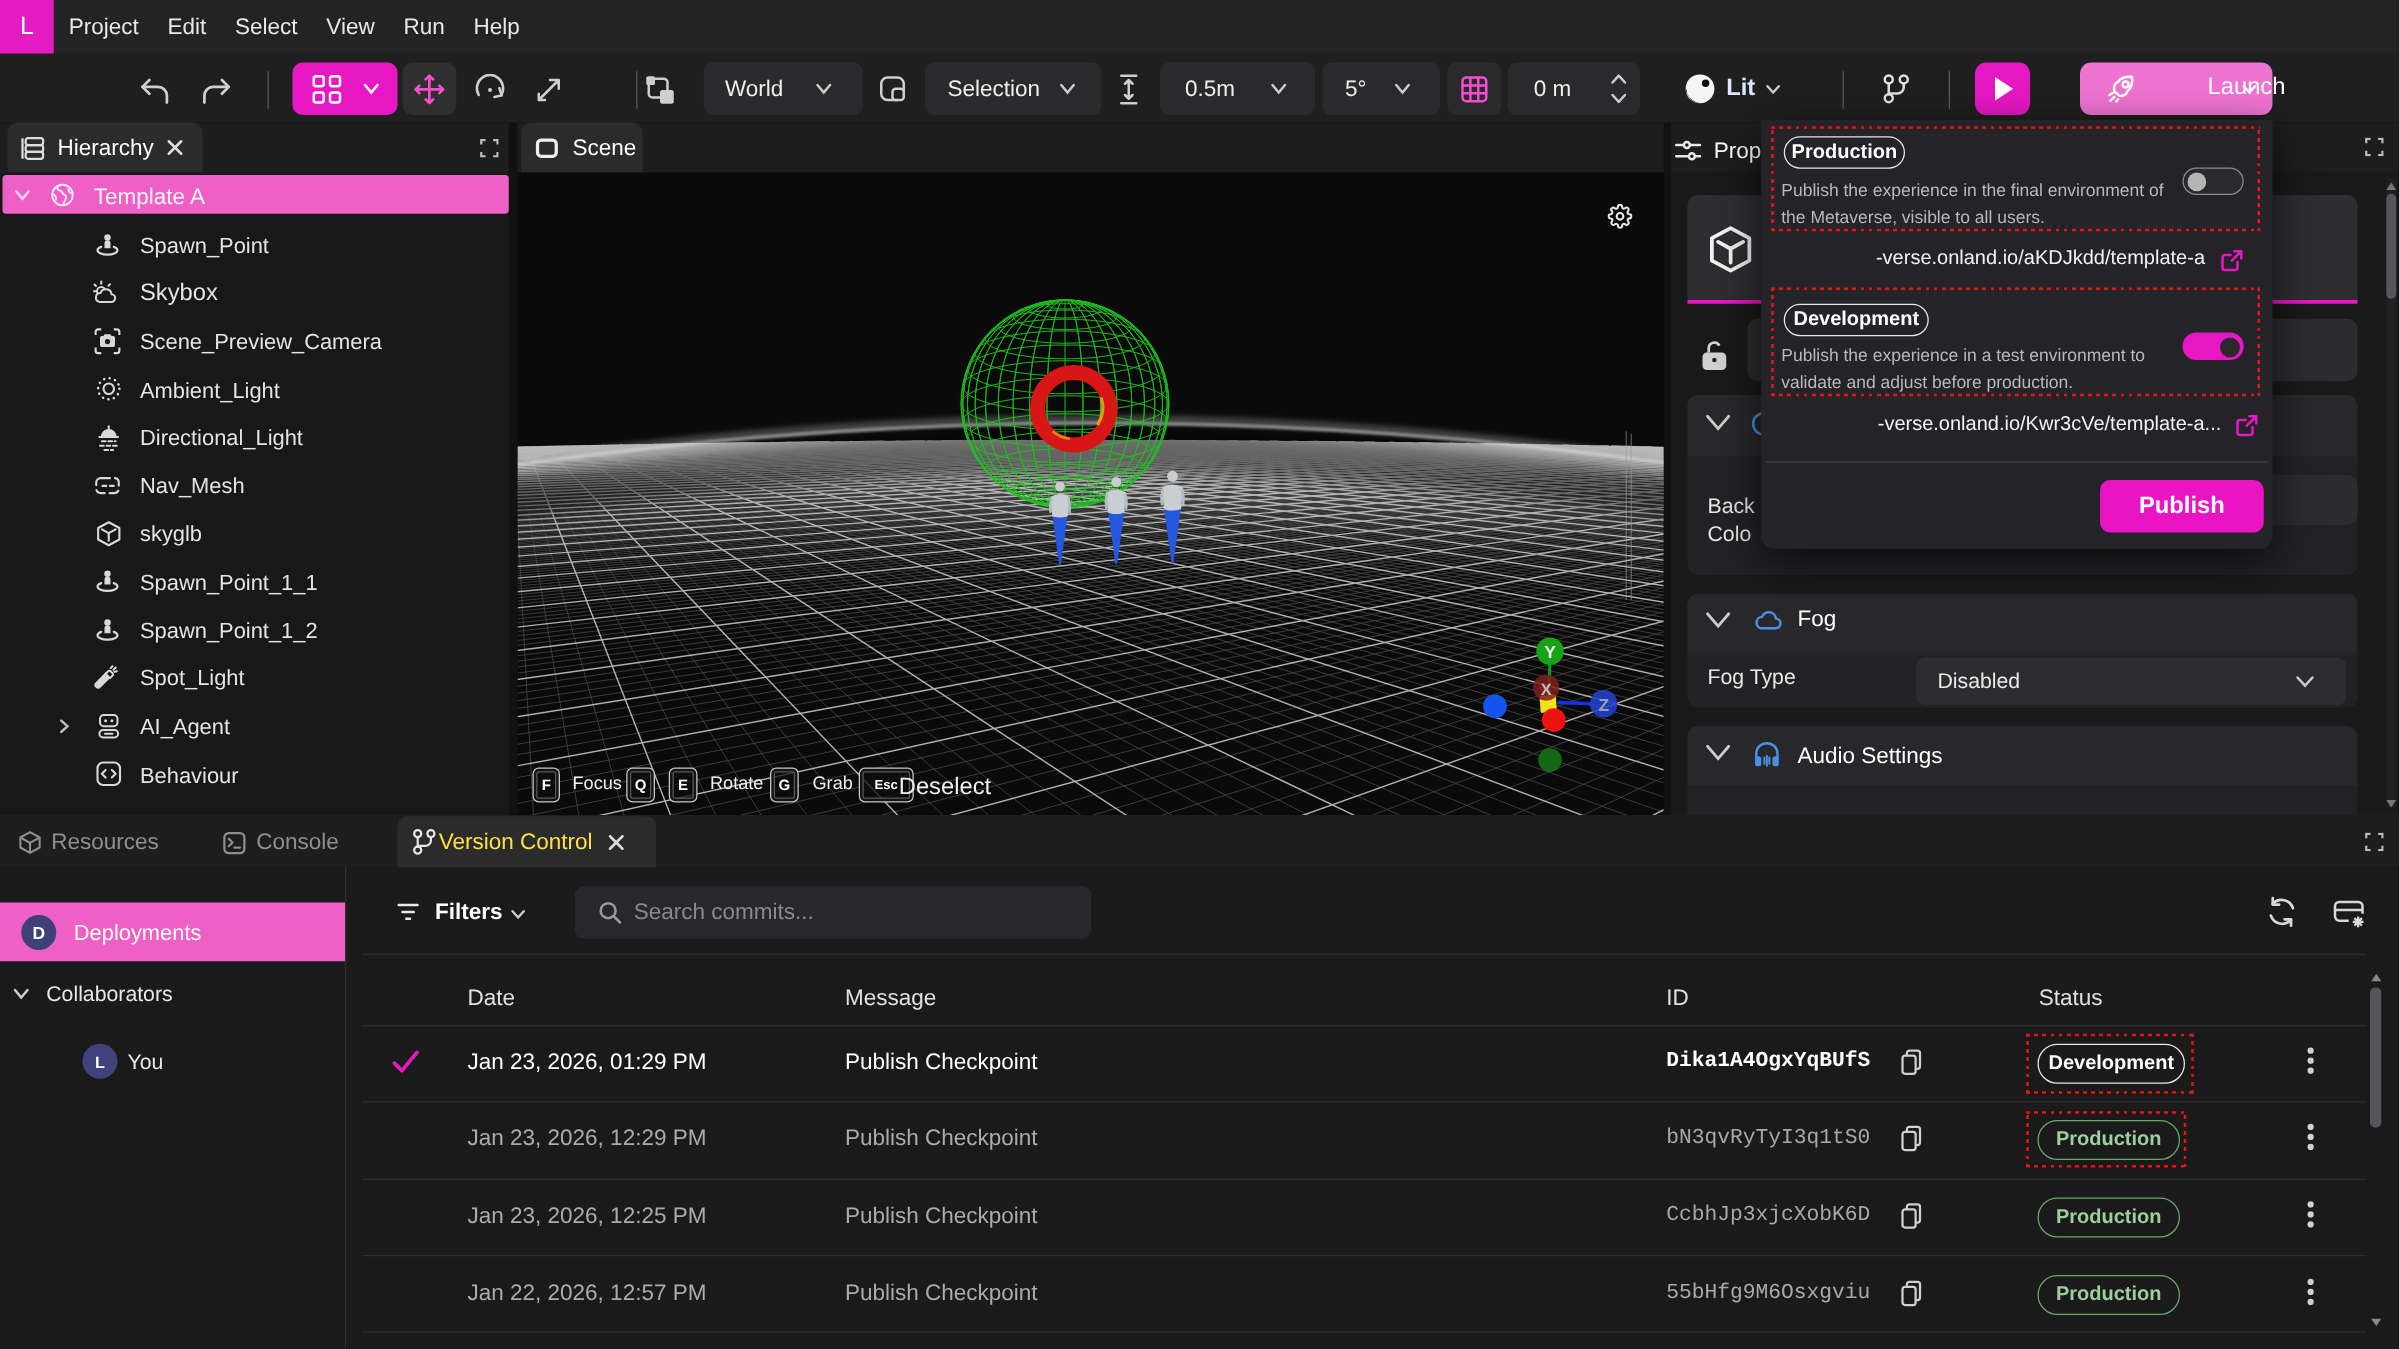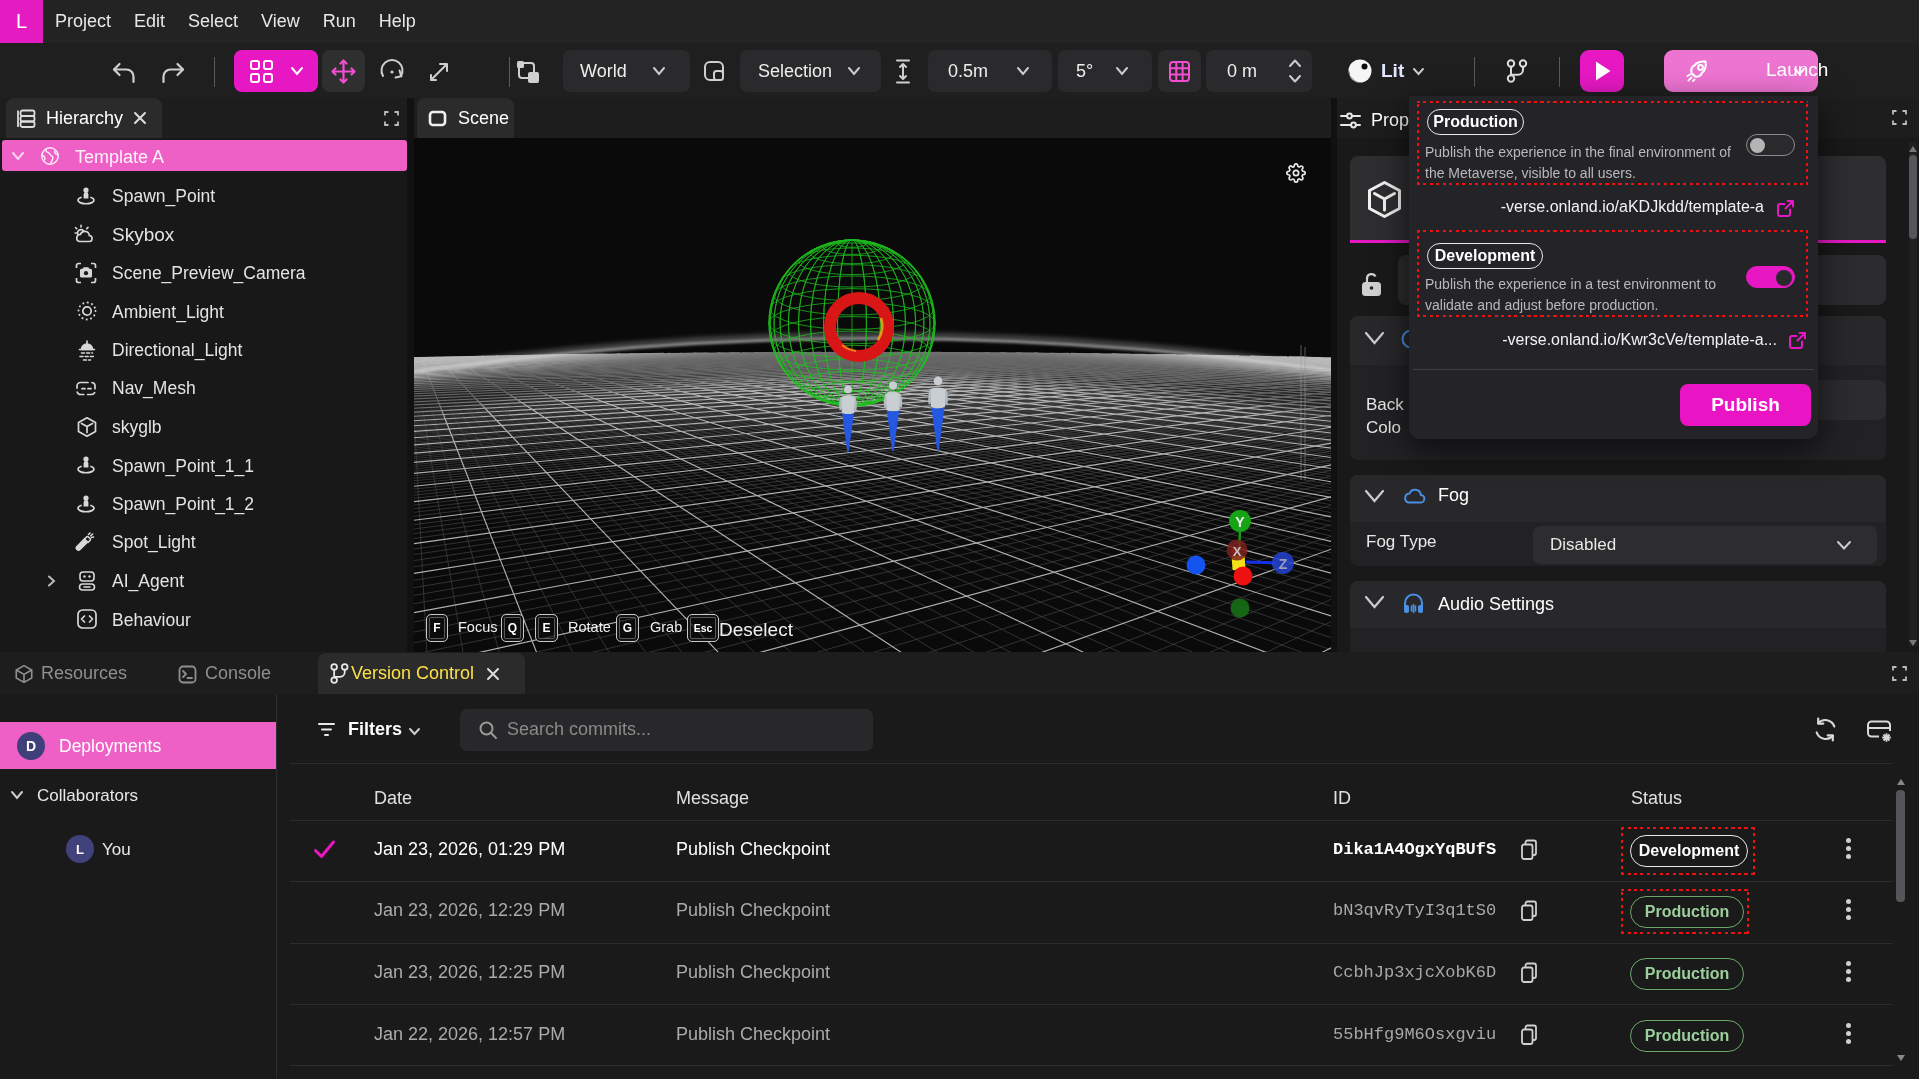--- a/index.html
+++ b/index.html
@@ -995,21 +995,21 @@
   <path d="M19.4 15a1.65 1.65 0 0 0 .33 1.82l.06.06a2 2 0 1 1-2.83 2.83l-.06-.06a1.65 1.65 0 0 0-1.82-.33 1.65 1.65 0 0 0-1 1.51V21a2 2 0 1 1-4 0v-.09A1.65 1.65 0 0 0 9 19.4a1.65 1.65 0 0 0-1.82.33l-.06.06a2 2 0 1 1-2.83-2.83l.06-.06a1.65 1.65 0 0 0 .33-1.82 1.65 1.65 0 0 0-1.51-1H3a2 2 0 1 1 0-4h.09A1.65 1.65 0 0 0 4.6 9a1.65 1.65 0 0 0-.33-1.82l-.06-.06a2 2 0 1 1 2.83-2.83l.06.06a1.65 1.65 0 0 0 1.82.33H9a1.65 1.65 0 0 0 1-1.51V3a2 2 0 1 1 4 0v.09a1.65 1.65 0 0 0 1 1.51 1.65 1.65 0 0 0 1.82-.33l.06-.06a2 2 0 1 1 2.83 2.83l-.06.06a1.65 1.65 0 0 0-.33 1.82V9a1.65 1.65 0 0 0 1.51 1H21a2 2 0 1 1 0 4h-.09a1.65 1.65 0 0 0-1.51 1z"></path>
 </svg>
 
 <div class="a" style="left:426px;top:614px;width:22px;height:28px;border:1.5px solid #c8c8c8;border-radius:5px;background:rgba(12,12,12,0.75);box-shadow:inset 0 0 0 2px #141414, inset 0 0 0 3px #585858;color:#fff;font-size:12px;font-weight:bold;display:flex;align-items:center;justify-content:center;">F</div>
 <div class="a" style="left:458px;top:619px;color:#f0f0f0;font-size:14.5px;">Focus</div>
 <div class="a" style="left:501px;top:614px;width:23px;height:28px;border:1.5px solid #c8c8c8;border-radius:5px;background:rgba(12,12,12,0.75);box-shadow:inset 0 0 0 2px #141414, inset 0 0 0 3px #585858;color:#fff;font-size:12px;font-weight:bold;display:flex;align-items:center;justify-content:center;">Q</div>
 <div class="a" style="left:535px;top:614px;width:23px;height:28px;border:1.5px solid #c8c8c8;border-radius:5px;background:rgba(12,12,12,0.75);box-shadow:inset 0 0 0 2px #141414, inset 0 0 0 3px #585858;color:#fff;font-size:12px;font-weight:bold;display:flex;align-items:center;justify-content:center;">E</div>
 <div class="a" style="left:568px;top:619px;color:#f0f0f0;font-size:14.5px;">Rotate</div>
 <div class="a" style="left:616px;top:614px;width:23px;height:28px;border:1.5px solid #c8c8c8;border-radius:5px;background:rgba(12,12,12,0.75);box-shadow:inset 0 0 0 2px #141414, inset 0 0 0 3px #585858;color:#fff;font-size:12px;font-weight:bold;display:flex;align-items:center;justify-content:center;">G</div>
 <div class="a" style="left:650px;top:619px;color:#f0f0f0;font-size:14.5px;">Grab</div>
-<div class="a" style="left:687px;top:614px;width:32px;height:28px;border:1.5px solid #c8c8c8;border-radius:5px;background:rgba(12,12,12,0.75);box-shadow:inset 0 0 0 2px #141414, inset 0 0 0 3px #585858;color:#fff;font-size:10.5px;font-weight:bold;display:flex;align-items:center;justify-content:center;">Esc</div>
+<div class="a" style="left:687px;top:614px;width:44px;height:28px;border:1.5px solid #c8c8c8;border-radius:5px;background:rgba(12,12,12,0.75);box-shadow:inset 0 0 0 2px #141414, inset 0 0 0 3px #585858;color:#fff;font-size:10.5px;font-weight:bold;display:flex;align-items:center;justify-content:center;">Esc</div>
 <div class="a" style="left:719px;top:619px;color:#f0f0f0;font-size:19px;">Deselect</div>
 
 <div class="a" style="left:1337px;top:98px;width:582px;height:554px;background:#191919;"></div>
 <div class="a" style="left:1337px;top:98px;width:582px;height:40px;background:#1d1d1d;"></div>
 <svg class="a" style="left:1339px;top:110px;" width="23" height="21" viewBox="0 0 23 21" fill="none" stroke="#e8e8e8" stroke-width="2" stroke-linecap="round">
   <path d="M2 6 H8 M13 6 H21 M2 15 H12 M17 15 H21"></path>
     <circle cx="10.5" cy="6" r="2.4"></circle>
     <circle cx="14.5" cy="15" r="2.4"></circle>
 </svg>
 <div class="a" style="left:1371px;top:110px;color:#fff;font-size:18px;">Prop</div>

